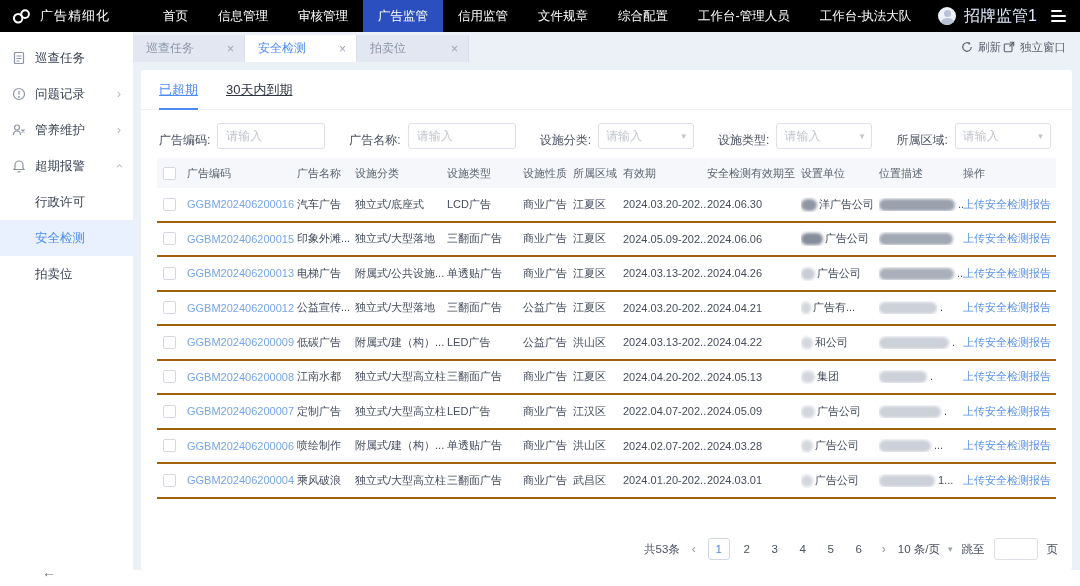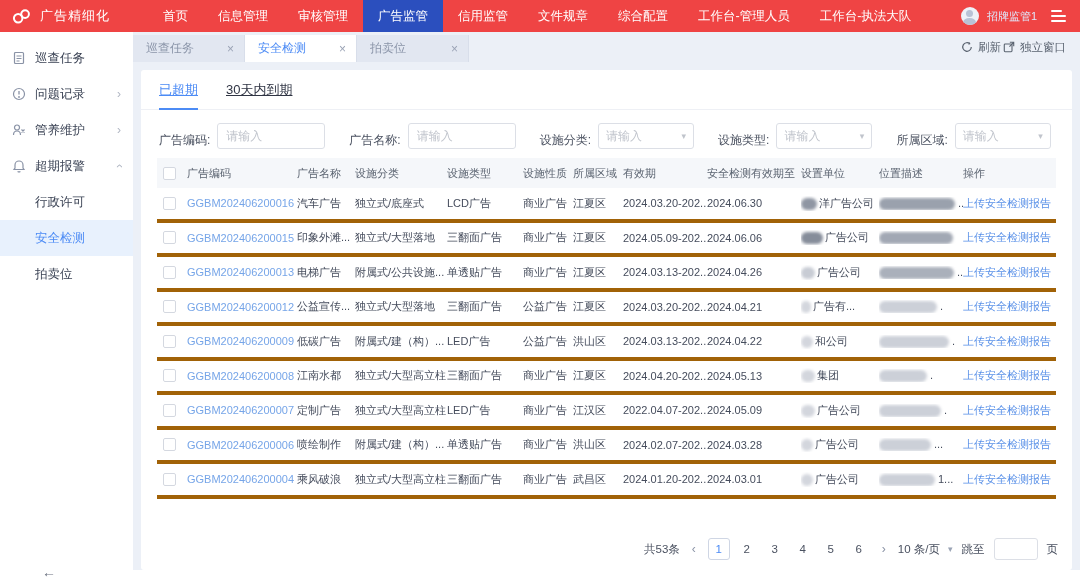--- a/index.html
+++ b/index.html
@@ -1,31 +1,31 @@
 <!DOCTYPE html>
 <html><head>
 <meta charset="utf-8">
 <style>
   * { margin:0; padding:0; box-sizing:border-box; }
   html,body { background:#fff; }
   .screen { width:1080px; height:586px; position:relative; overflow:hidden;
             font-family:"Liberation Sans", sans-serif; background:#fff; }
 
   
-  .navbar { height:32px; background:#ef4444; display:flex; align-items:stretch; color:#fff; }
+  .navbar { height:32px; background:#000000; display:flex; align-items:stretch; color:#fff; }
   .brand { display:flex; align-items:center; gap:8px; width:140px; padding-left:12px; }
   .brand-title { font-size:13px; letter-spacing:1px; white-space:nowrap; }
   .nav-menu { display:flex; align-items:stretch; margin-left:8px; }
   .nav-item { padding:0 15px; font-size:12.5px; display:flex; align-items:center; cursor:pointer; white-space:nowrap; }
   .nav-item.active { background:#2b4fbe; }
   .nav-right { margin-left:auto; display:flex; align-items:center; gap:8px; padding-right:14px; }
   .avatar { width:18px; height:18px; border-radius:50%; background:#eef1f8; position:relative; overflow:hidden; }
   .avatar::before { content:""; position:absolute; left:5.5px; top:3px; width:7px; height:7px; border-radius:50%; background:#b9c2d6; }
   .avatar::after { content:""; position:absolute; left:2.5px; top:10.5px; width:13px; height:9px; border-radius:50% 50% 0 0; background:#b9c2d6; }
-  .user-name { font-size:11px; color:#dfe7fa; filter:blur(0.6px); }
+  .user-name { font-size:16px; color:#dfe7fa; filter:blur(0.6px); }
   .hamburger { width:15px; display:flex; flex-direction:column; gap:3px; margin-left:6px; cursor:pointer; }
   .hamburger span { height:2px; background:#fff; border-radius:1px; }
   .hamburger span:first-child { width:70%; }
 
   
   .body { display:flex; height:554px; }
   .sidebar { width:133px; background:#fff; padding-top:8px; flex-shrink:0; }
   .side-item { height:36px; display:flex; align-items:center; padding:0 12px; font-size:12.5px; color:#3a4254; cursor:pointer; }
   .side-icon { width:14px; height:14px; margin-right:9px; color:#8a93a6; flex-shrink:0; }
   .side-label { flex:1; white-space:nowrap; }
@@ -64,21 +64,21 @@
   .f-select .arrow { color:#c0c4cc; font-size:9px; }
 
   .toolbar { padding:2px 16px 9px 18px; }
   .btn-export { display:inline-flex; align-items:center; gap:6px; height:26px; padding:0 11px;
                 border:1px solid #dcdfe6; border-radius:3px; background:#fff; font-size:12px; color:#3a4254; cursor:pointer; }
 
   
   .table { margin:0 16px; flex:1; display:flex; flex-direction:column; overflow:hidden; position:relative; font-size:11px; }
   .thead { display:flex; align-items:center; background:#f5f7fa; height:30px; color:#5a6370; flex-shrink:0; }
   .tbody { flex:1; overflow:hidden; }
-  .trow { display:flex; align-items:center; height:34.5px; border-bottom:4px solid #a16207; color:#454c5c; }
+  .trow { display:flex; align-items:center; height:34.5px; border-bottom:2px solid #a16207; color:#454c5c; }
   .cell { padding-right:6px; white-space:nowrap; overflow:hidden; flex-shrink:0; }
   .c0{width:30px;} .c1{width:110px;} .c2{width:58px;} .c3{width:92px;} .c4{width:76px;} .c5{width:50px;}
   .c6{width:50px;} .c7{width:84px;} .c8{width:94px;} .c9{width:78px;} .c10{width:84px;} .c11{width:92px;}
   .checkbox { width:13px; height:13px; border:1px solid #d4d8e0; border-radius:2px; background:#fff; cursor:pointer; }
   .code { color:#76a5e8; cursor:pointer; }
   .action-link { color:#5a91e8; cursor:pointer; }
   .blob { display:inline-block; height:12px; border-radius:6px; vertical-align:middle; filter:blur(1.5px); }
 
   
   .pagination { display:flex; align-items:center; justify-content:flex-end; gap:9px; padding:9px 14px 10px 16px;

